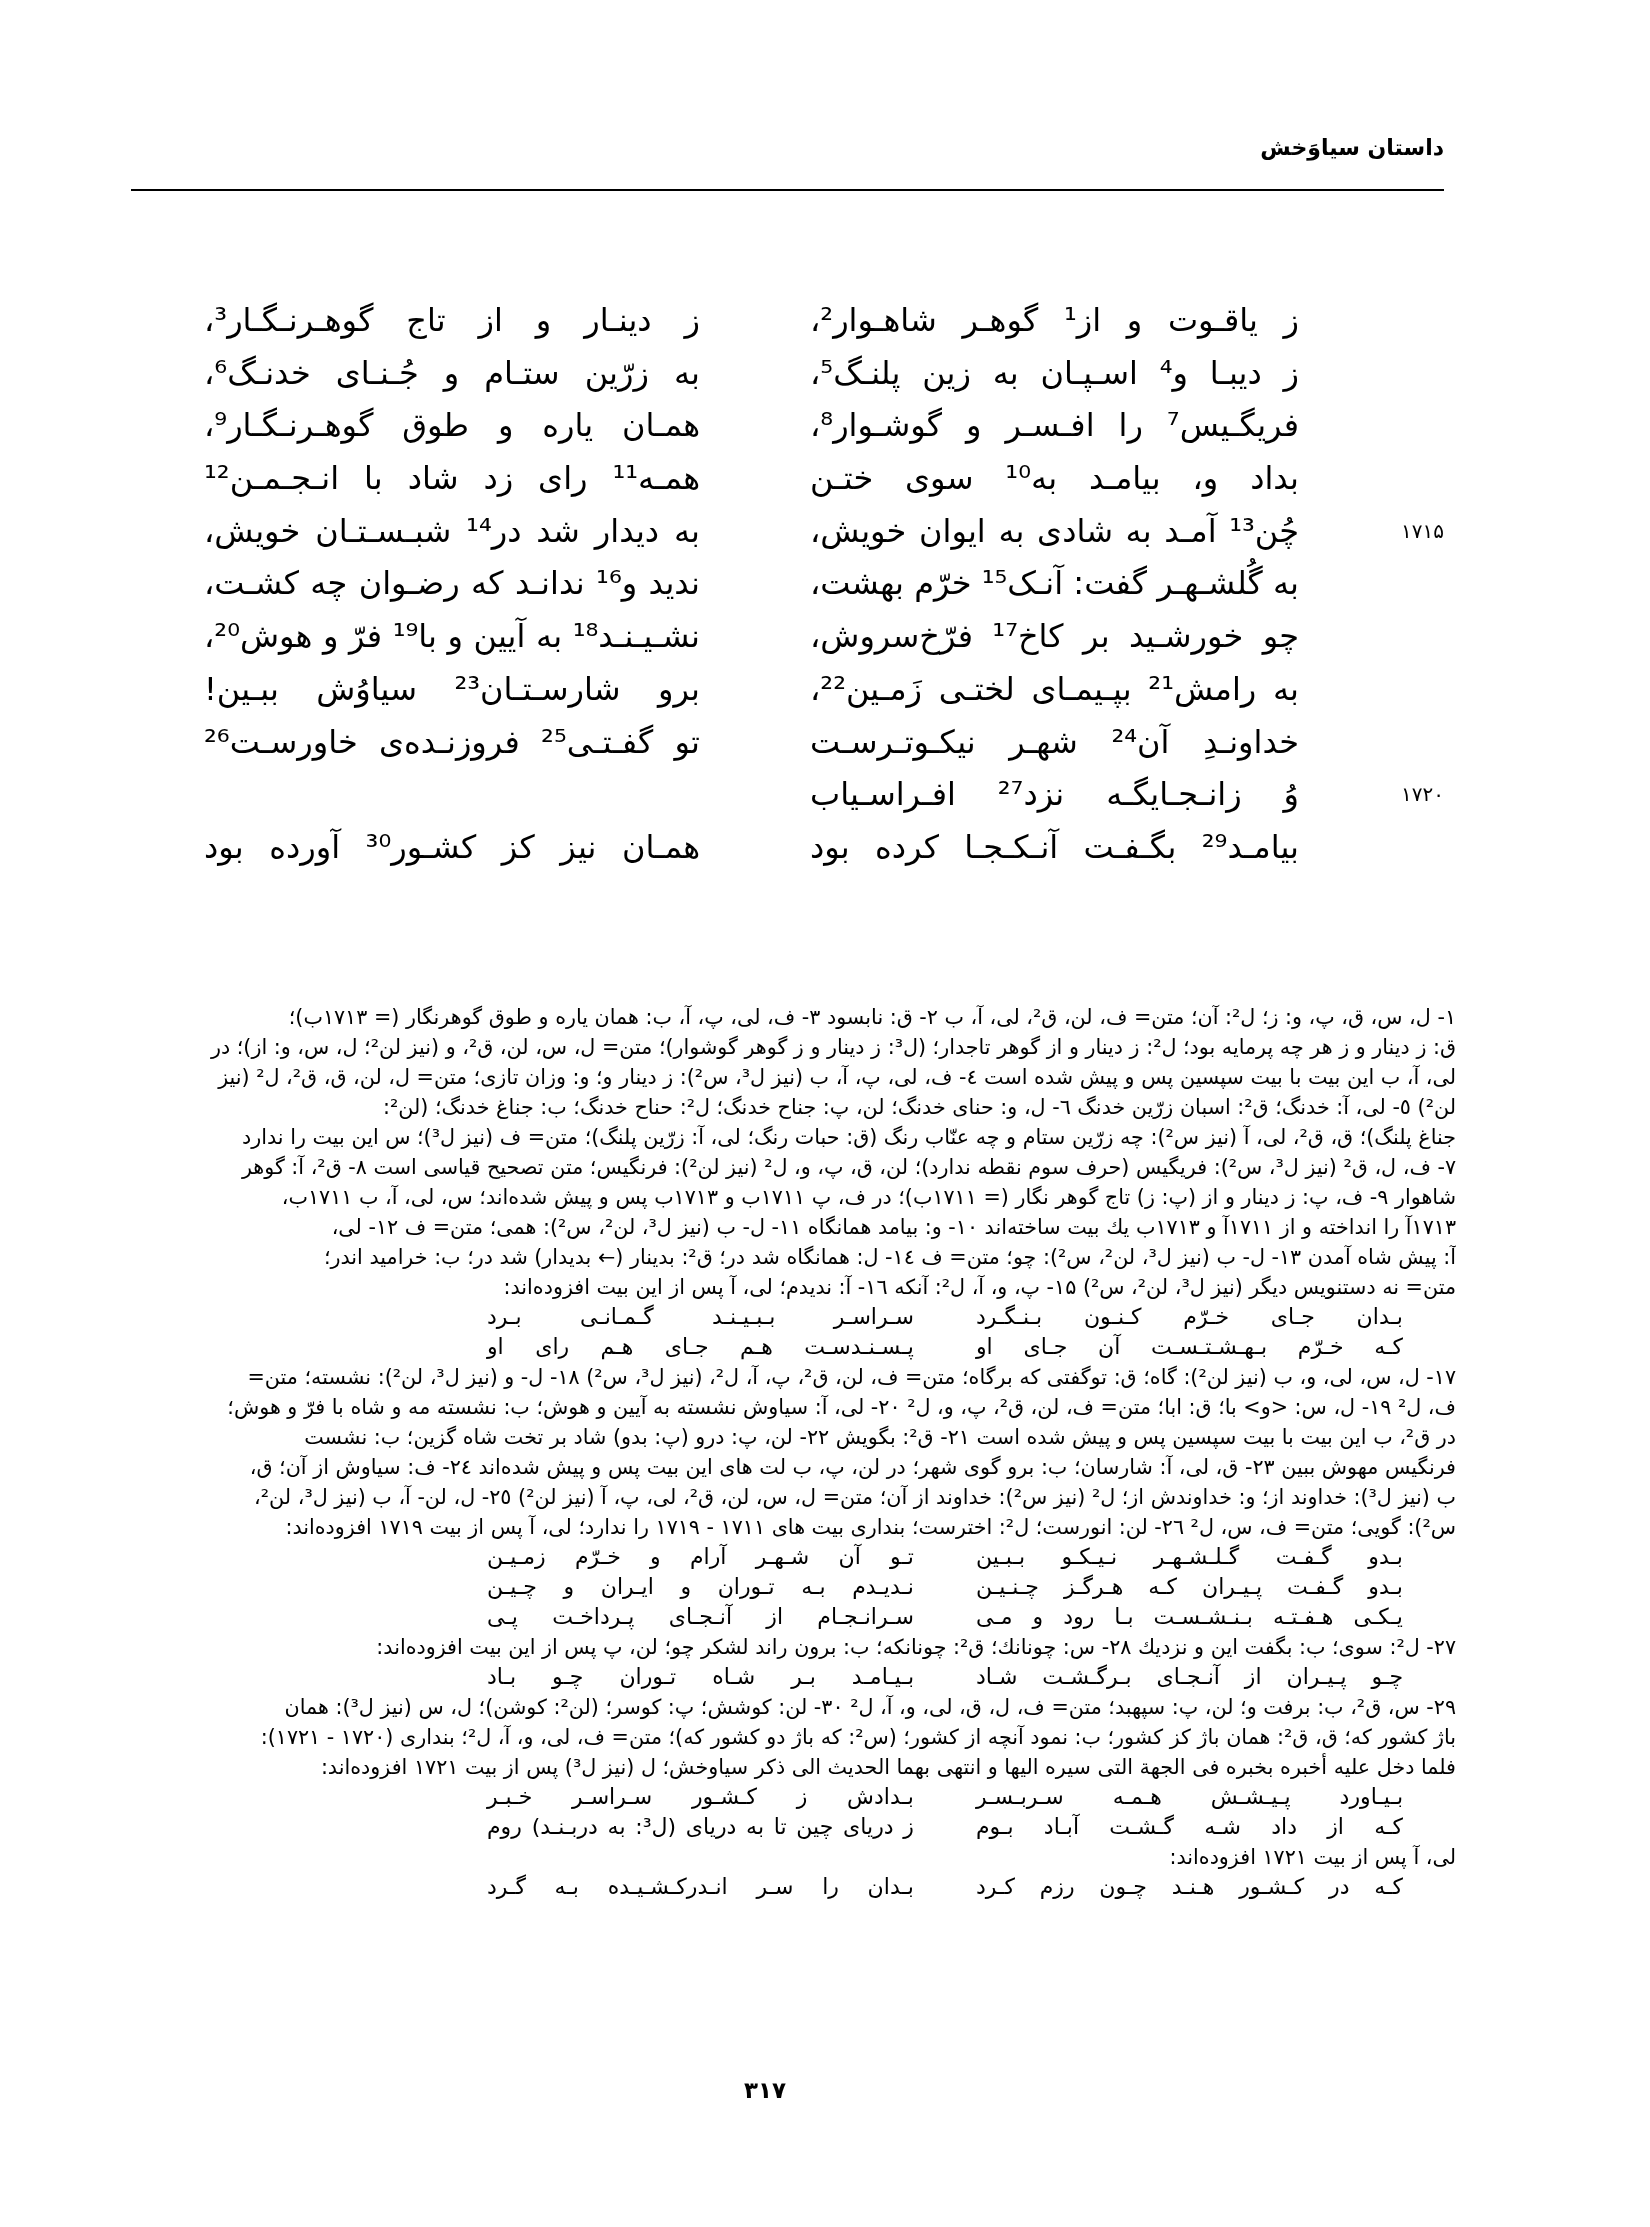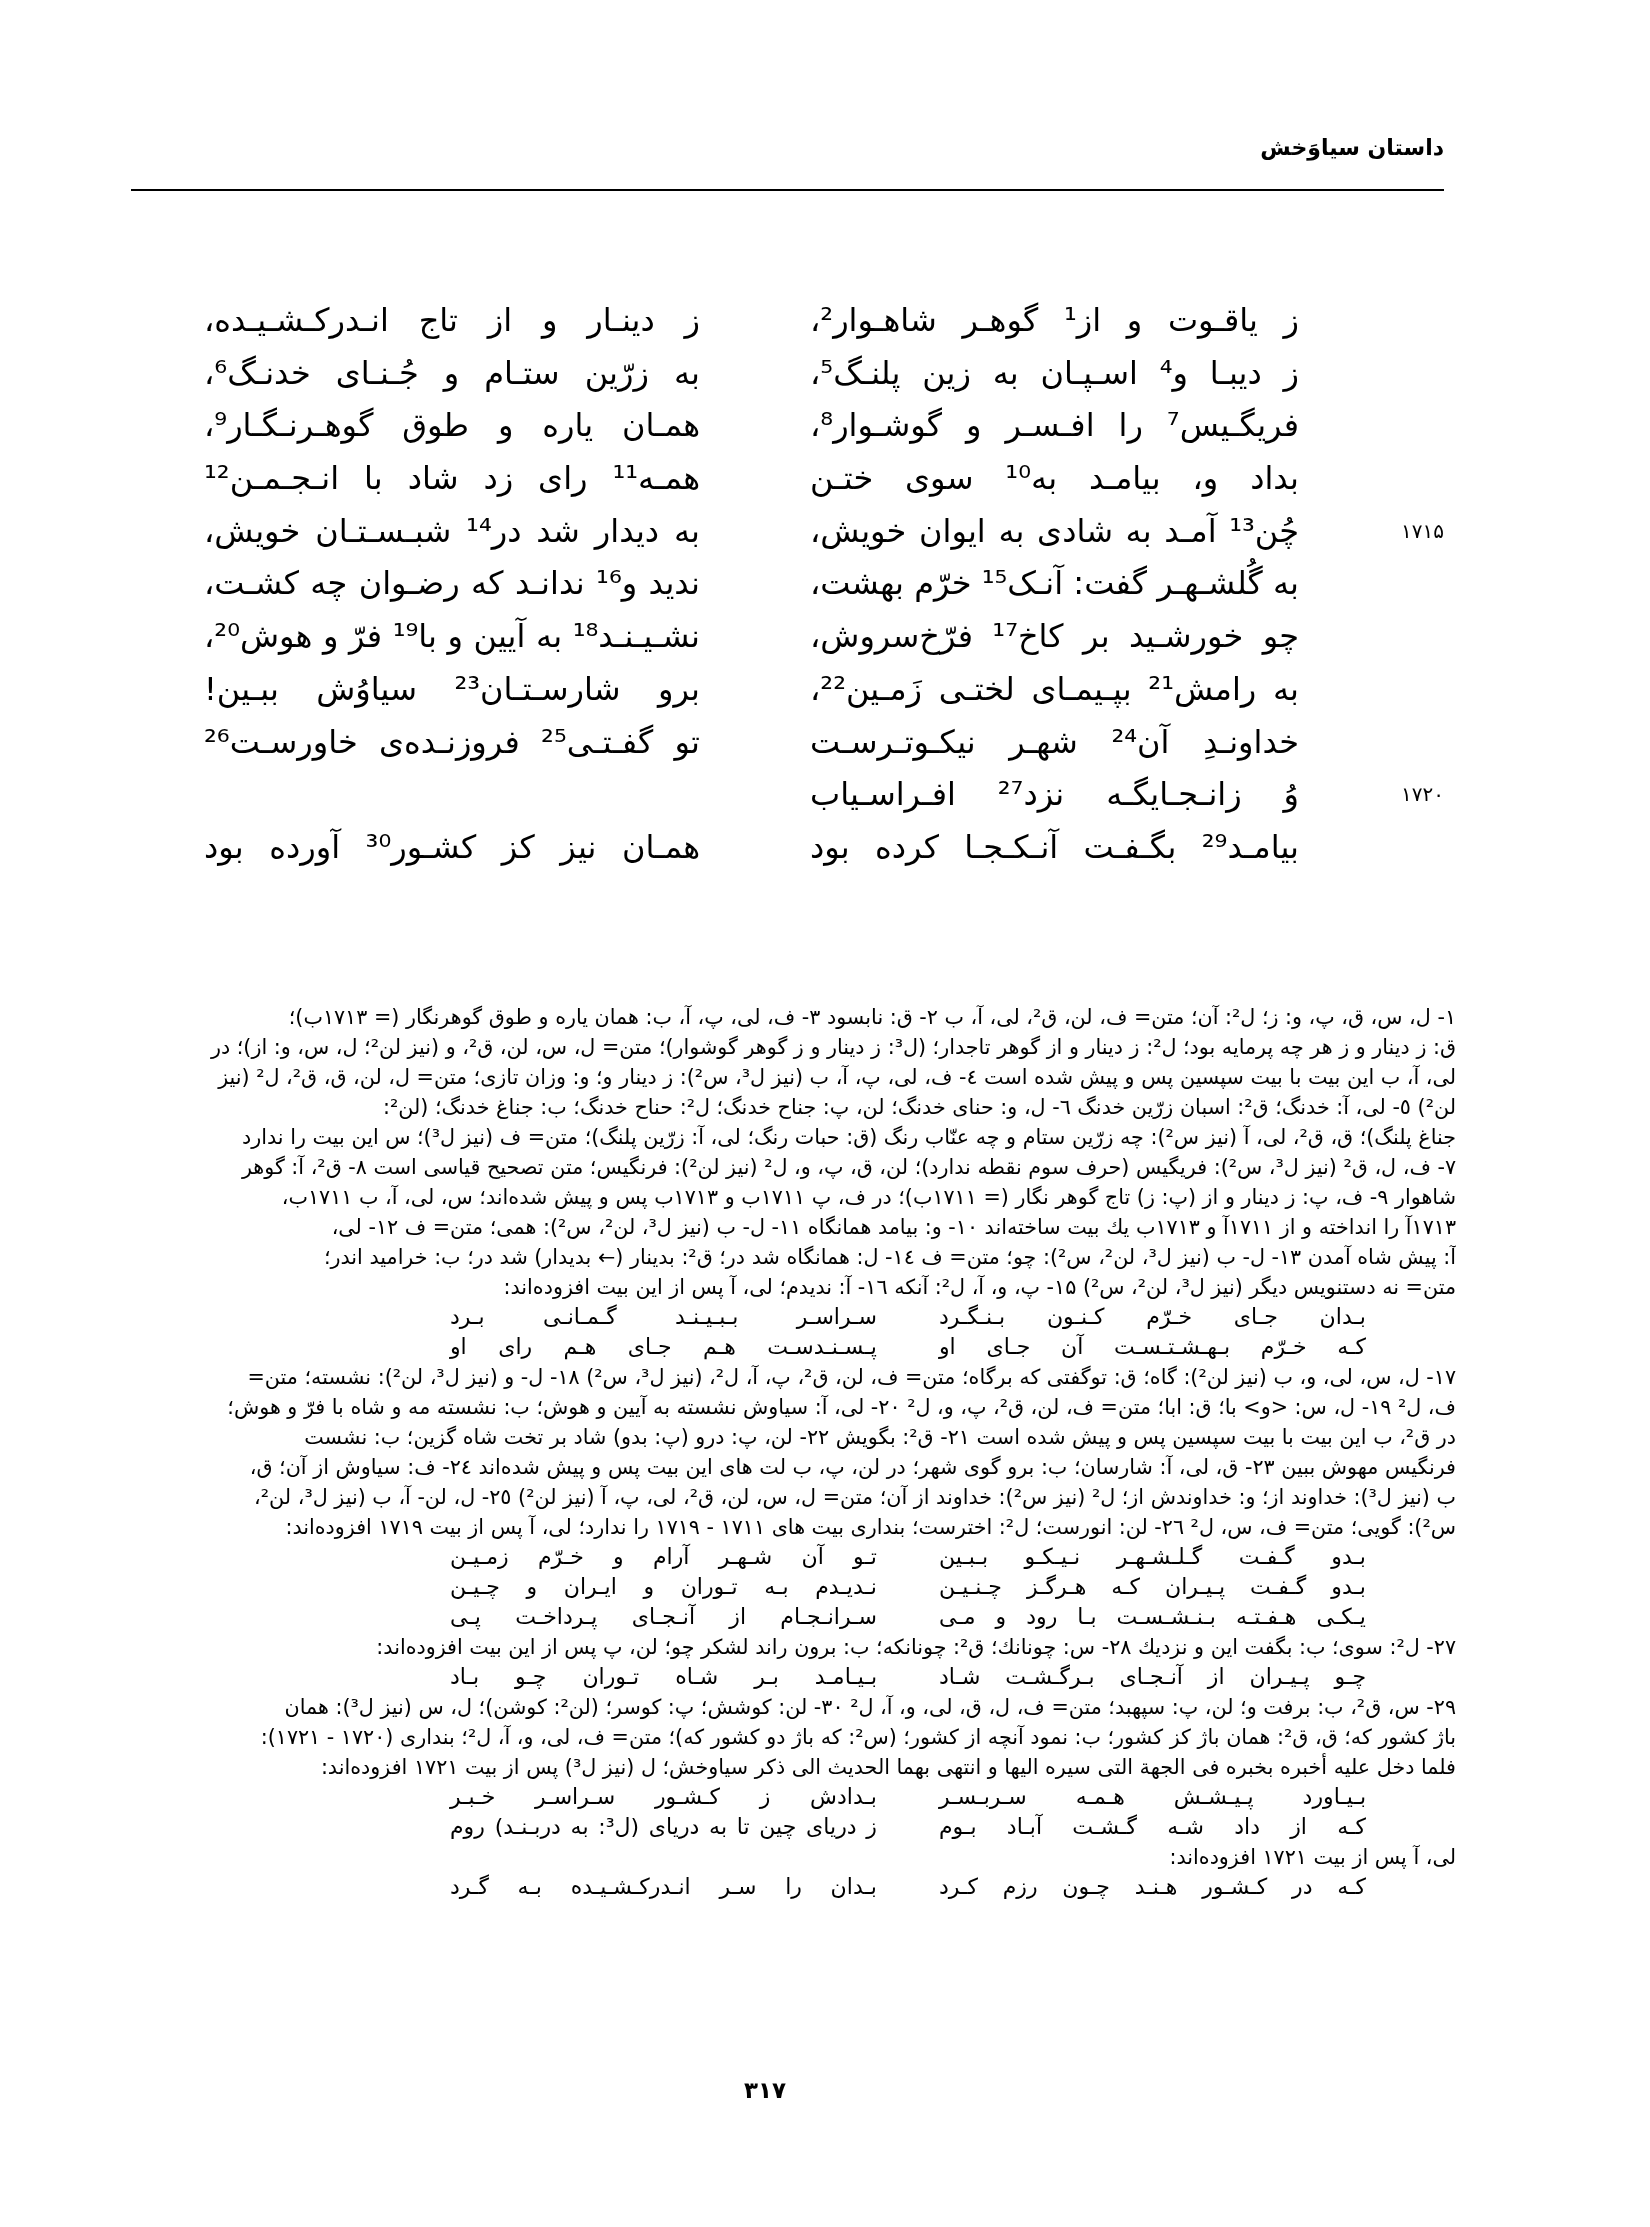--- a/index.html
+++ b/index.html
@@ -37,38 +37,38 @@
   }
 
   .notes {
     position: absolute; top: 1002px; right: 195px; width: 1322px;
     font-size: 20.7px; line-height: 30px; text-align: justify;
   }
   .note-line { display: block; white-space: nowrap; overflow: hidden; height: 30px; }
   .note-verse {
     display: flex; height: 30px; white-space: nowrap; font-size: 22px;
   }
-  .note-verse .nv-r { width: 427px; margin-right: 90px; text-align: justify; text-align-last: justify; }
+  .note-verse .nv-r { width: 427px; margin-right: 53px; text-align: justify; text-align-last: justify; }
   .note-verse .nv-l { width: 427px; margin-right: 62px; text-align: justify; text-align-last: justify; }
   .page-number {
     position: absolute; left: 744px; top: 2077px; font-size: 23px; font-weight: bold;
   }
 </style>
 </head>
 <body>
 
 <div class="page">
   <div class="running-head">داستان سیاوَخش</div>
   <div class="head-rule"></div>
 
   <div class="verses" id="verses">
       <div class="verse-row" style="top: 0px;">
         <span class="verse-num"></span>
         <span class="hemi-right">ز یاقـوت و از¹ گوهـر شاهـوار²،</span>
-        <span class="hemi-left">ز دینـار و از تاج انـدرکـشـیـده،</span>
+        <span class="hemi-left">ز دینـار و از تاج گوهـرنـگـار³،</span>
       </div>
       <div class="verse-row" style="top: 53px;">
         <span class="verse-num"></span>
         <span class="hemi-right">ز دیبـا و⁴ اسـپـان به زین پلنـگ⁵،</span>
         <span class="hemi-left">به زرّین ستـام و جُـنـای خدنـگ⁶،</span>
       </div>
       <div class="verse-row" style="top: 105px;">
         <span class="verse-num"></span>
         <span class="hemi-right">فریگـیس⁷ را افـسـر و گوشـوار⁸،</span>
         <span class="hemi-left">همـان یاره و طوق گوهـرنـگـار⁹،</span>

